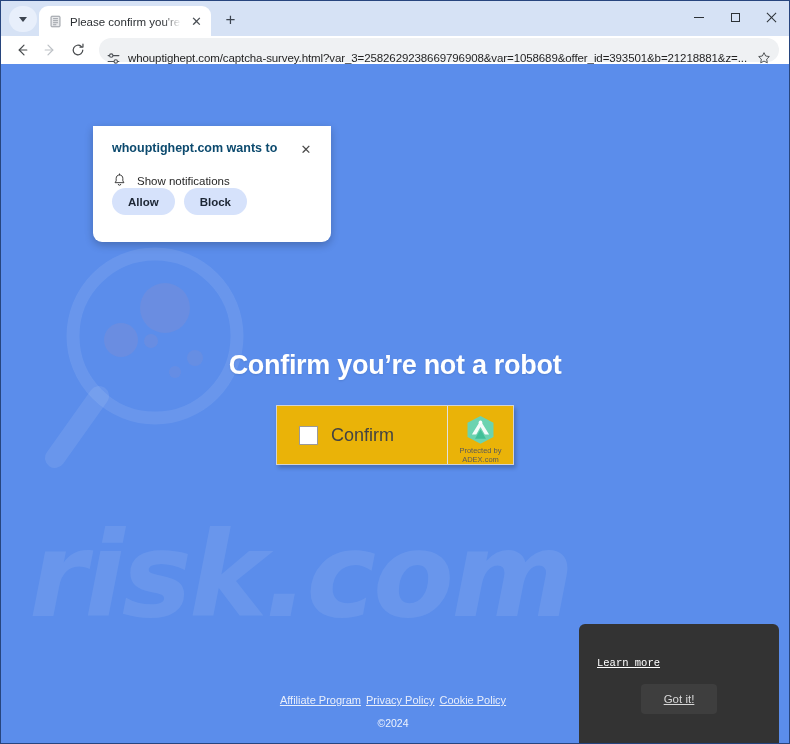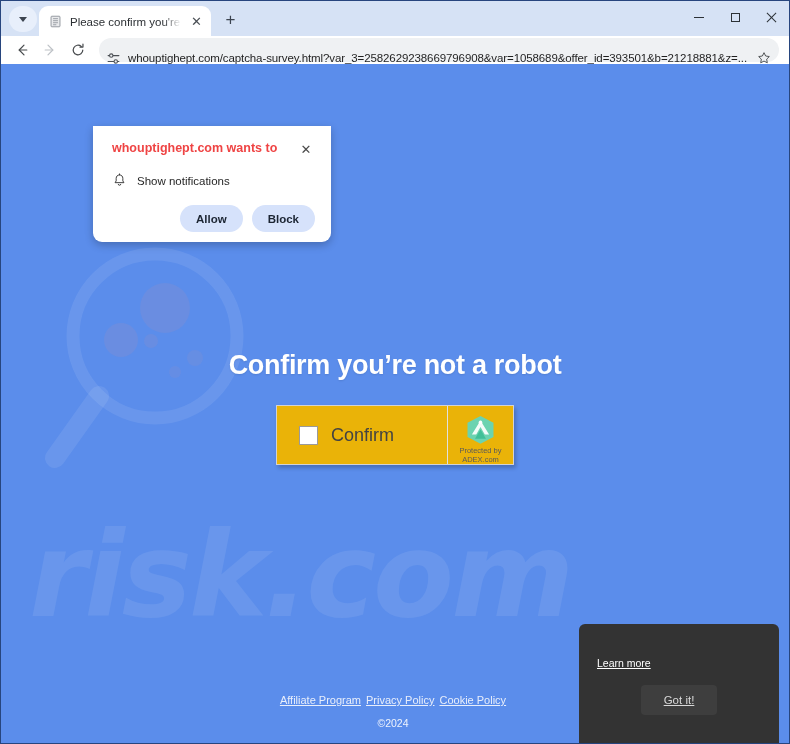--- a/index.html
+++ b/index.html
@@ -197,20 +197,21 @@
     padding: 18px 18px 0 18px;
   }
   #cookie-text {
     font-size: 10.5px; color: #c2c2c2; line-height: 1.55;
     text-align: justify; text-align-last: justify;
   }
   #cookie-learn-more {
     font-size: 10.5px; color: #ffffff;
     text-decoration: underline; display: inline-block;
     margin-top: 15px;
+    font-family: Liberation Mono, monospace;
   }
   #cookie-accept-btn {
     display: block; margin: 14px auto 0;
     width: 76px; height: 30px;
     background: #3e3e3e; border: none; border-radius: 4px;
     font-family: "Liberation Sans", sans-serif;
     font-size: 11.5px; color: #d8d8d8;
     text-decoration: underline;
   }
 
@@ -233,34 +234,34 @@
     position: absolute; left: 92px; top: 62px;
     width: 238px; height: 116px;
     background: #ffffff; border-radius: 0 0 9px 9px;
     box-shadow: 0 3px 9px rgba(0,0,0,0.24);
     padding: 15px 16px 0 19px;
     z-index: 40;
   }
   #notif-header {
     display: flex; align-items: flex-start; justify-content: space-between;
   }
-  #notif-title { font-size: 12.5px; font-weight: 700; color: #ef4444; }
+  #notif-title { font-size: 12.5px; font-weight: 700; color: #0c4a6e; }
   #notif-close-btn {
     width: 18px; height: 18px;
     display: flex; align-items: center; justify-content: center;
     font-size: 13px; color: #4b4b4b; line-height: 1;
     border-radius: 50%; margin-top: -1px;
   }
   #notif-body {
     display: flex; align-items: center; gap: 10px; margin-top: 15px;
   }
   #bell-icon { width: 15px; height: 15px; flex: 0 0 15px; }
   #notif-permission-text { font-size: 11.5px; color: #272727; }
   #notif-actions {
-    display: flex; justify-content: flex-end; gap: 9px; margin-top: 17px;
+    display: flex; justify-content: flex-start; gap: 9px; 
   }
   .notif-btn {
     height: 27px; padding: 0 16px;
     background: #d6e2fb; border: none; border-radius: 14px;
     font-family: "Liberation Sans", sans-serif;
     font-size: 11.5px; font-weight: 700; color: #1c2533;
   }
 </style>
 </head>
 <body>

